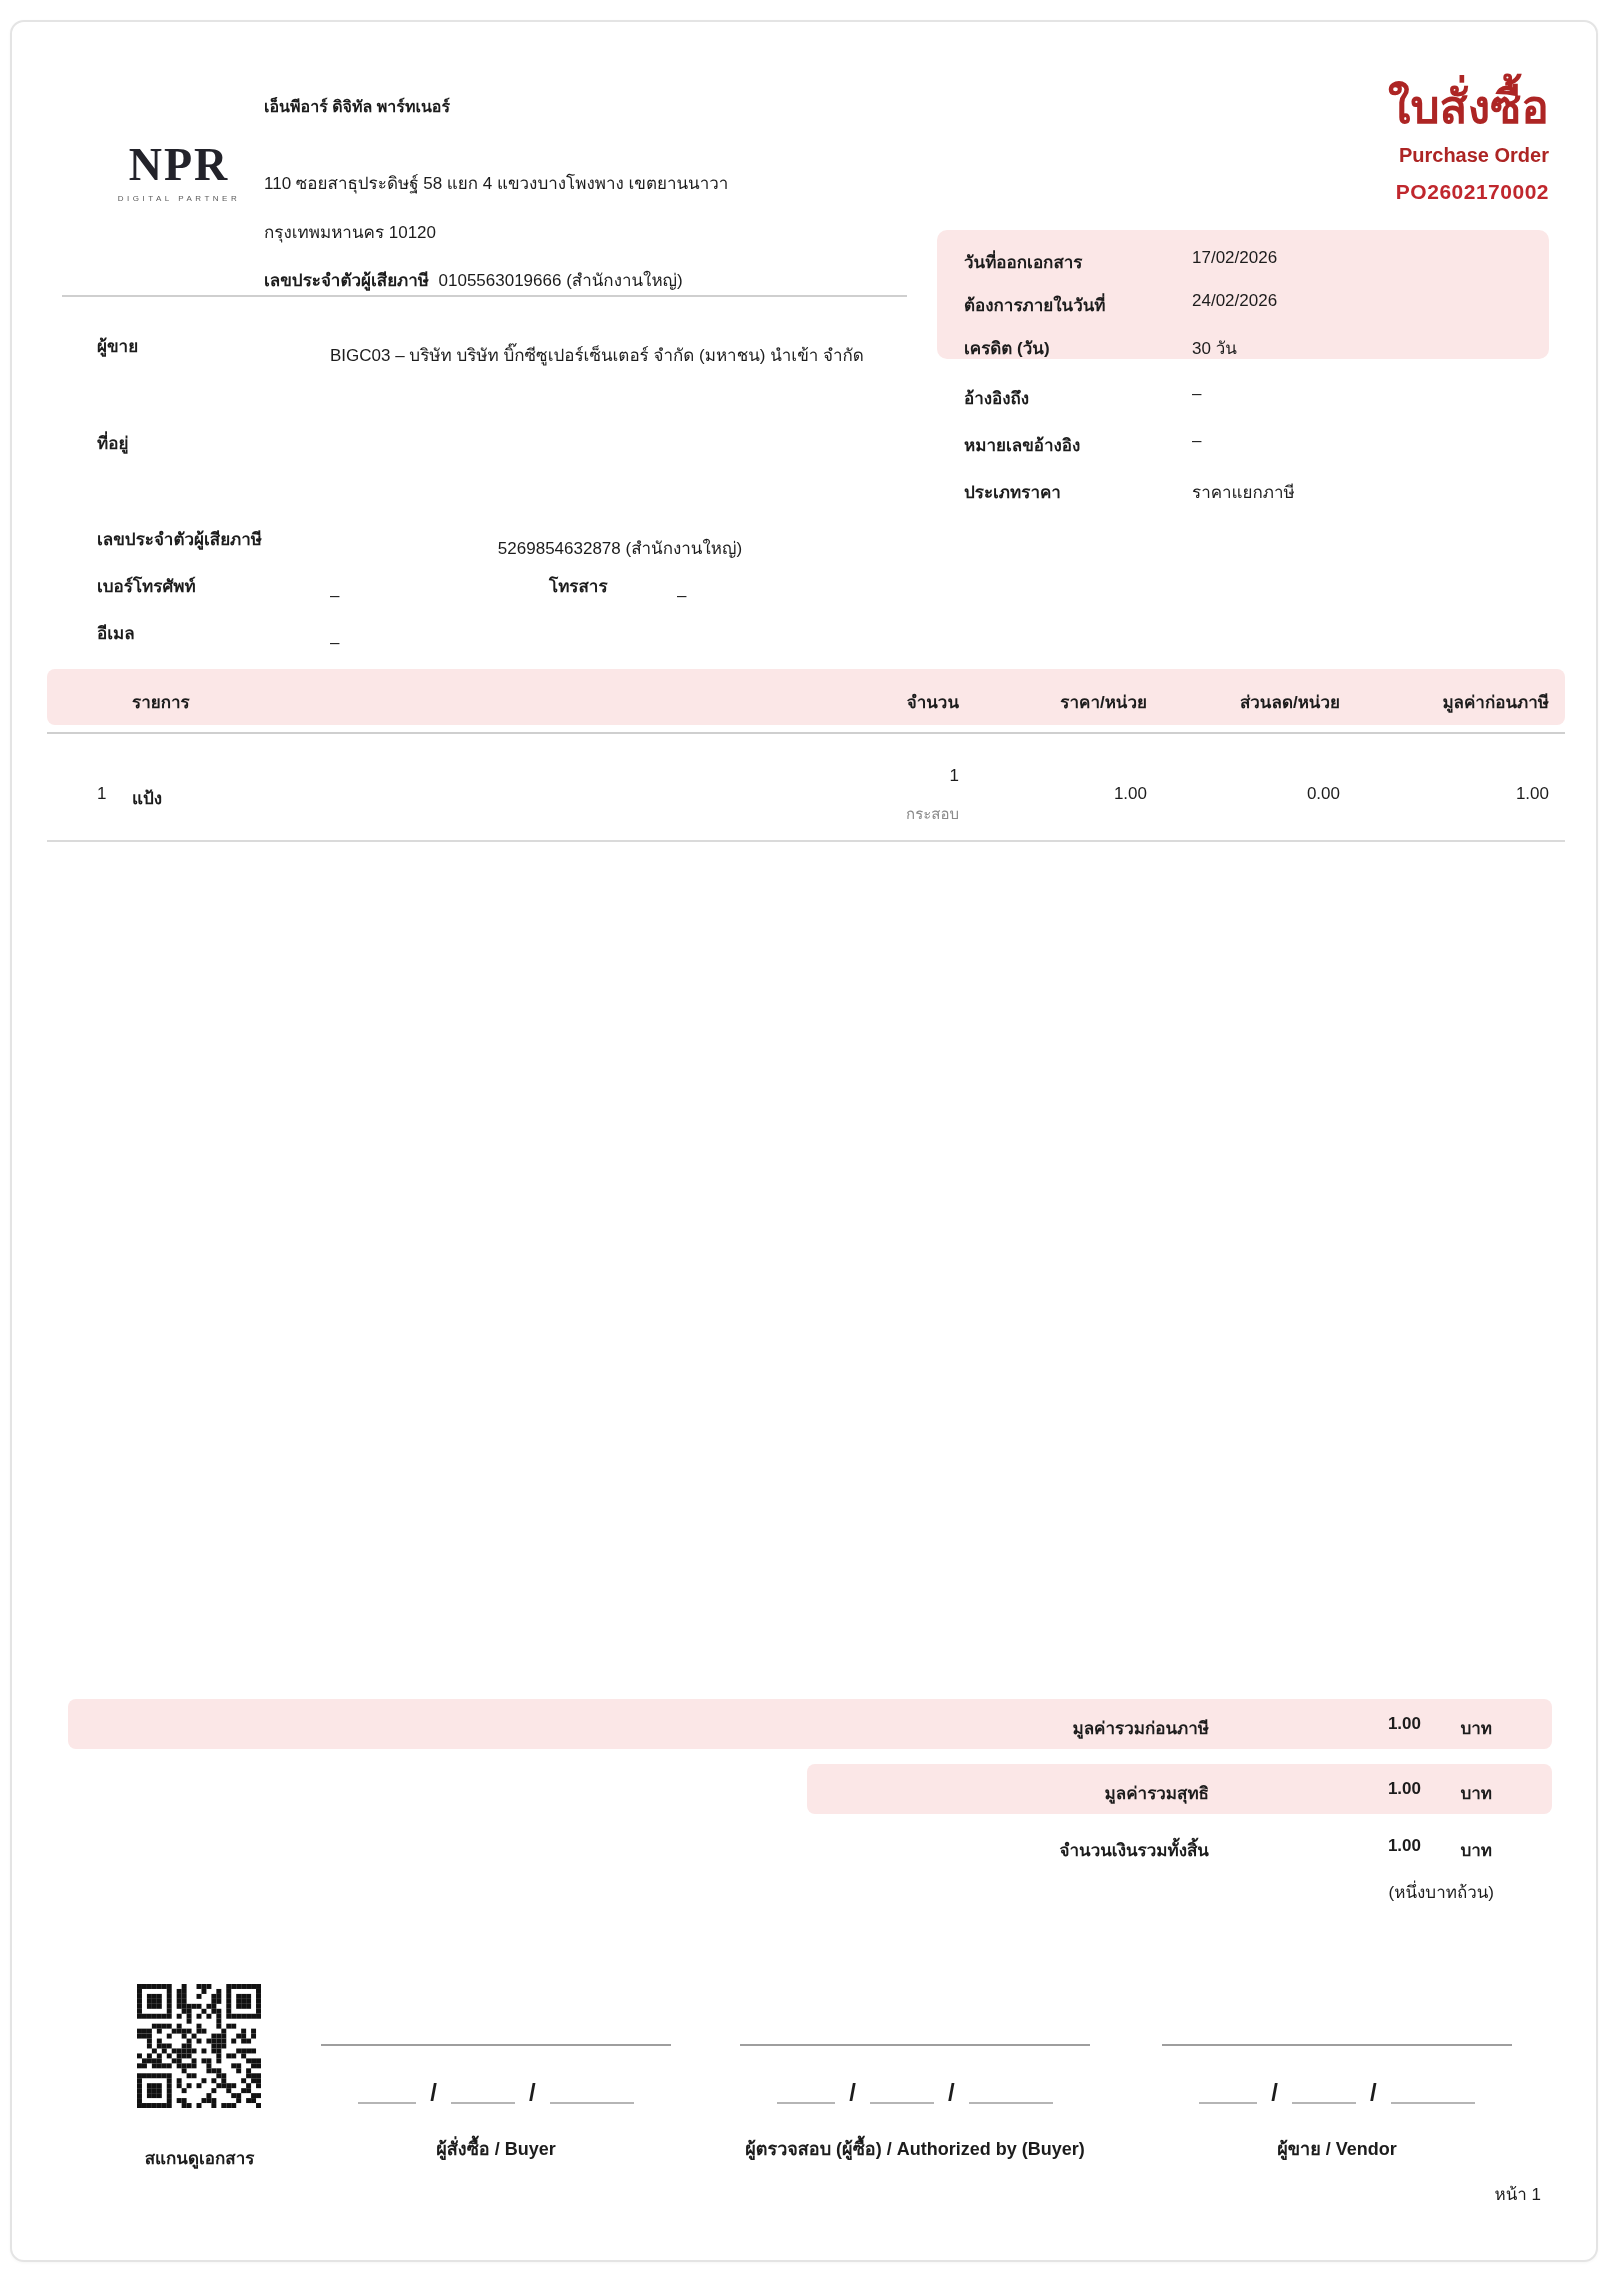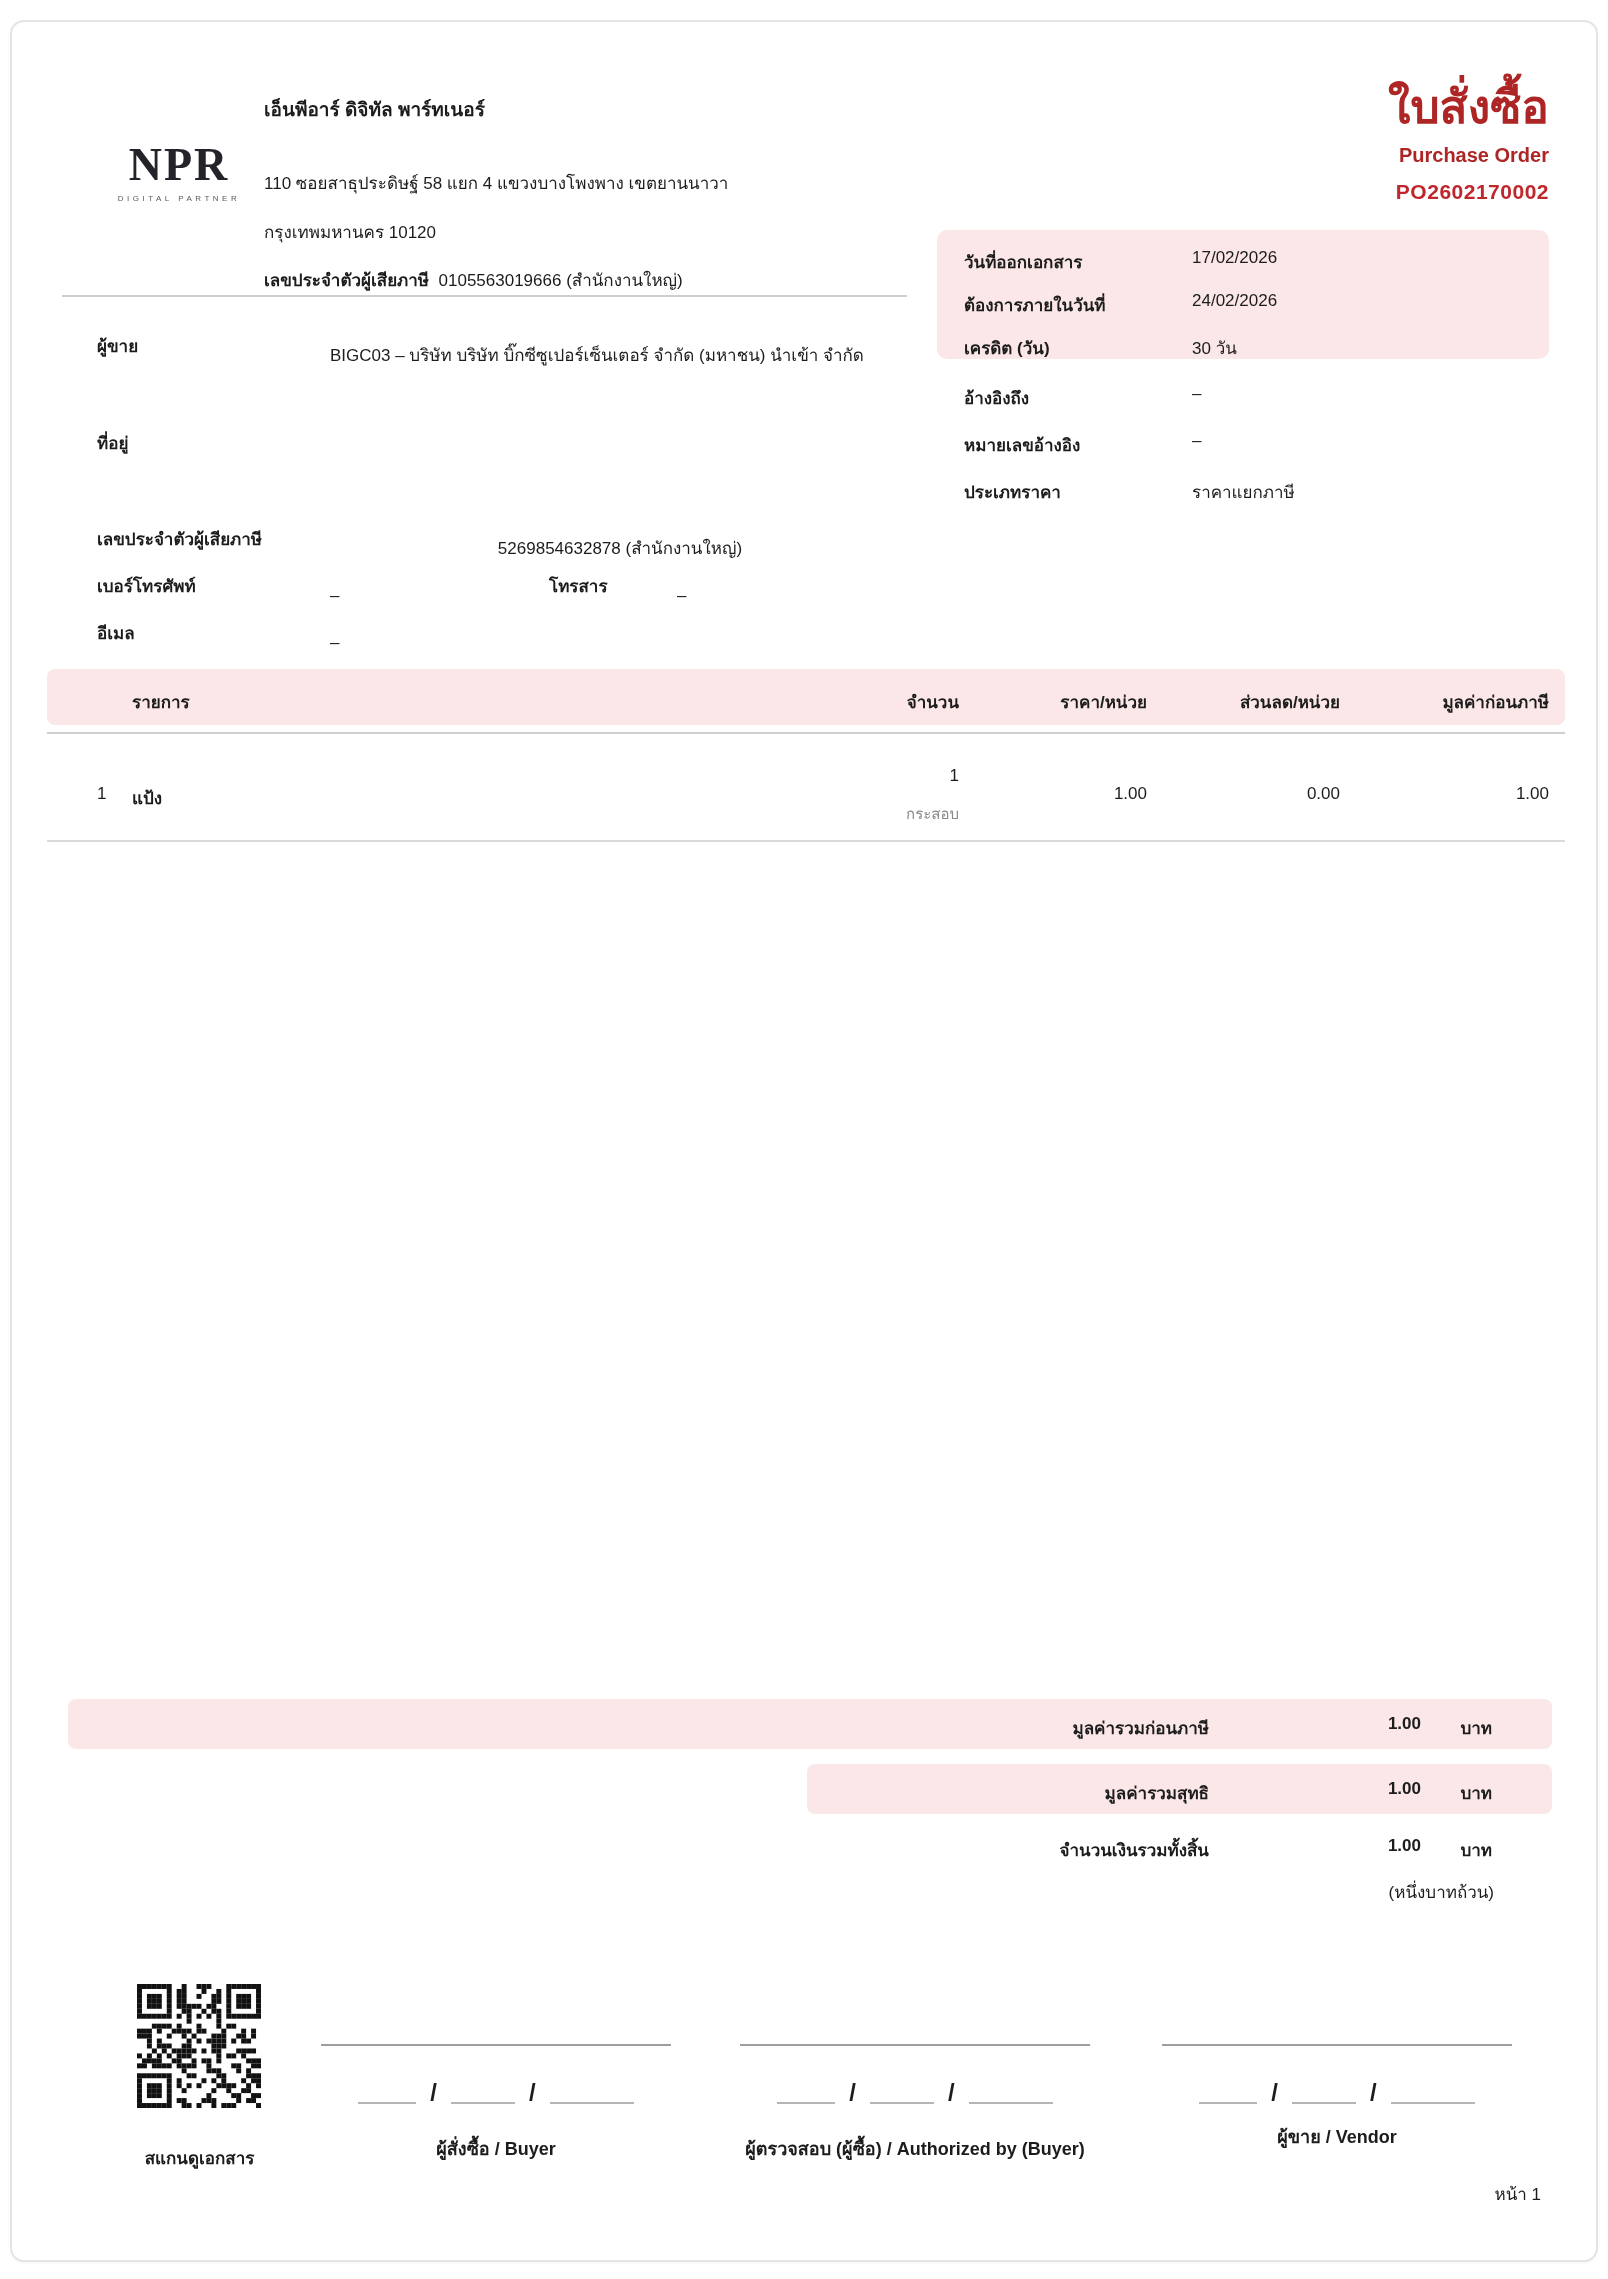--- a/index.html
+++ b/index.html
@@ -22,21 +22,21 @@
     box-shadow:0 1px 3px rgba(0,0,0,.04);
   }
   .abs{position:absolute;}
   .b{font-weight:700;}
   .right{text-align:right;}
   .center{text-align:center;}
 
   
   .logo-npr{font-family:"Liberation Serif","DejaVu Serif",serif;font-weight:700;font-size:46px;letter-spacing:2px;color:#23232a;line-height:1;}
   .logo-sub{font-size:8px;letter-spacing:3.5px;color:#5a5a5a;margin-top:6px;text-align:center;}
-  .company-name{font-size:19px;font-weight:700;}
+  .company-name{font-size:16px;font-weight:700;}
   .hline{font-size:17px;}
   .doc-title{font-size:46px;font-weight:700;color:var(--accent-red);line-height:1;}
   .doc-title-en{font-size:20px;font-weight:600;color:var(--accent-red);}
   .doc-number{font-size:21px;font-weight:800;color:var(--accent-red-bright);letter-spacing:.5px;}
 
   
   .date-box{background:var(--pink-bg);border-radius:10px;}
   .info-row{position:absolute;left:0;width:100%;}
   .info-label{position:absolute;left:27px;font-weight:700;}
   .info-value{position:absolute;left:255px;}
@@ -505,18 +505,18 @@
 
   <div class="abs" style="left:1150px;top:2022px;width:350px;">
     <div class="sig-line"></div>
     <div class="dateline" style="margin-top:48px;">
       <span class="dl"></span>
         <span class="slash">/</span>
         <span class="dl dl2"></span>
         <span class="slash">/</span>
         <span class="dl dl3"></span>
     </div>
-    <div class="sig-label" style="margin-top:18px;">ผู้ขาย / Vendor</div>
+    <div class="sig-label" style="margin-top:30px;">ผู้ขาย / Vendor</div>
   </div>
 
   <div class="abs right" style="right:55px;top:2158px;width:120px;">หน้า 1</div>
 
 </div>
 
 </body></html>

